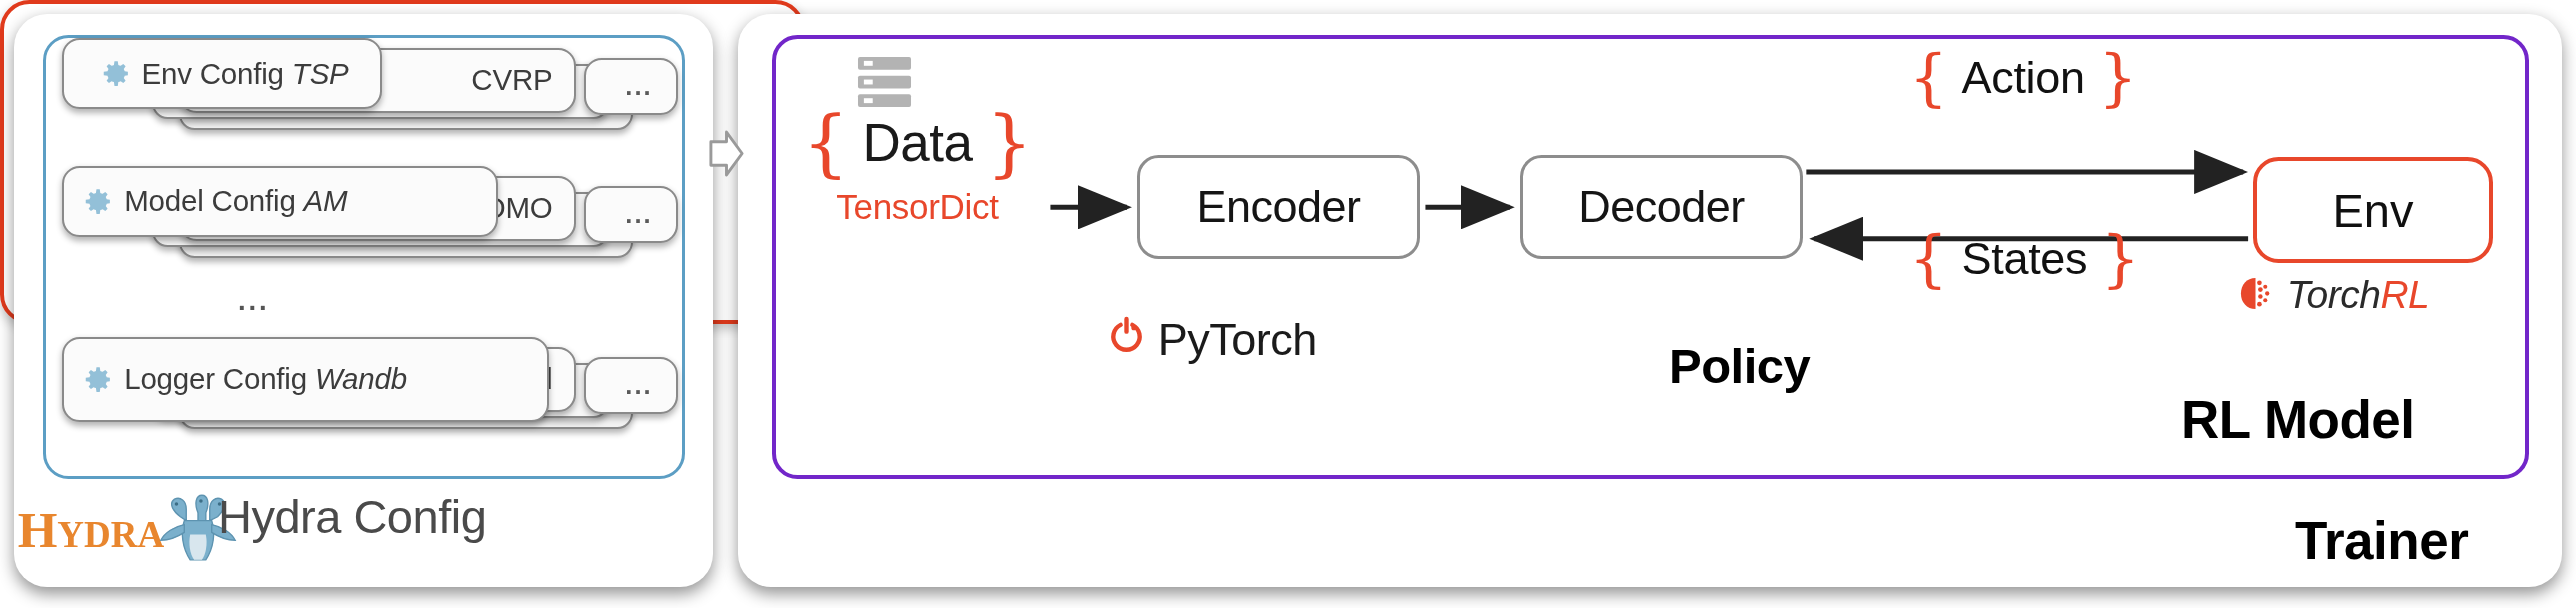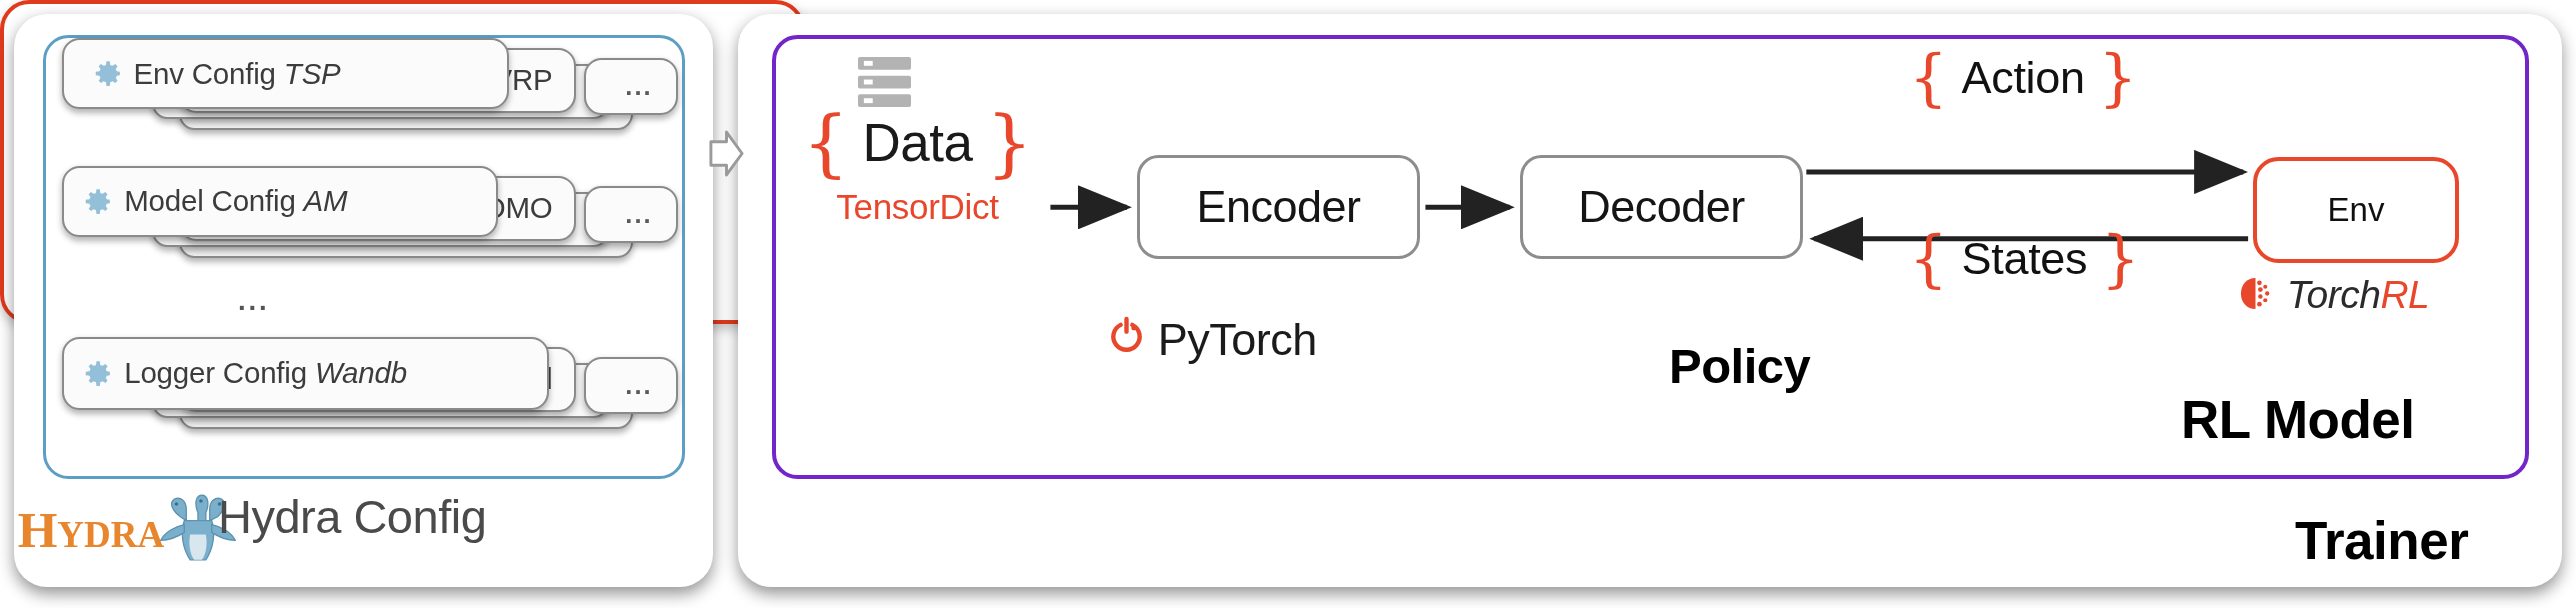--- a/index.html
+++ b/index.html
@@ -104,24 +104,24 @@
     display: flex; align-items: center; justify-content: center;
     font-size: 45px; color: #151515;
     letter-spacing: -0.5px;
     text-align: center;
   }
   #encoder-box { left: 1137px; top: 155px; width: 283px; height: 104px; }
   #decoder-box { left: 1520px; top: 155px; width: 283px; height: 104px; }
 
   
   #env-box {
-    position: absolute; left: 2253px; top: 157px; width: 206px; height: 106px;
+    position: absolute; left: 2253px; top: 157px; width: 240px; height: 106px;
     border: 4.9px solid #e8472b; border-radius: 25.5px; background: #fff;
     display: flex; align-items: center; justify-content: center;
-    font-size: 33px; color: #101010;
+    font-size: 47px; color: #101010;
   }
 
   
   #arrow-layer { position: absolute; left: 0; top: 0; width: 2576px; height: 609px; pointer-events: none; }
 
   
   .brace-label {
     position: absolute;
     display: flex; align-items: center;
   }
@@ -181,21 +181,21 @@
 
     <div class="card-stack" style="left:-3.9px; top:-3.9px; width:642px; height:108px;">
       <div class="card back2" style="left:137px; top:41px; width:454px; height:55px; border-radius:15.7px;"></div>
       <div class="card back1" style="left:110px; top:29.5px; width:457px; height:55px; border-radius:15.7px;"></div>
       <div class="card" style="left:137px; top:13.7px; width:397px; height:65px; justify-content:flex-end; padding-right:21.6px;">
         <span class="card-label variant">CVRP</span>
       </div>
       <div class="card" style="left:542px; top:23.6px; width:94px; height:57px; justify-content:center;">
         <span class="card-ellipsis">...</span>
       </div>
-      <div class="card" style="left:19.6px; top:3.9px; width:447px; height:71px; padding-left:27px;">
+      <div class="card" style="left:19.6px; top:3.9px; width:320px; height:71px; padding-left:35px;">
         <span class="gear-icon">
           <svg viewBox="0 0 24 24" width="33" height="33" aria-hidden="true">
             <path fill="#93c0d8" d="M12 8.2a3.8 3.8 0 1 0 0 7.6 3.8 3.8 0 0 0 0-7.6zm0 5.6a1.8 1.8 0 1 1 0-3.6 1.8 1.8 0 0 1 0 3.6z"></path>
             <path fill="#93c0d8" d="M21 13.2v-2.4l-2.3-.4a7 7 0 0 0-.7-1.7l1.35-1.9-1.7-1.7-1.9 1.35a7 7 0 0 0-1.7-.7L13.65 3h-2.4l-.4 2.75a7 7 0 0 0-1.7.7L7.25 5.1 5.55 6.8 6.9 8.7a7 7 0 0 0-.7 1.7L3.45 10.8v2.4l2.75.4a7 7 0 0 0 .7 1.7L5.55 17.2l1.7 1.7 1.9-1.35a7 7 0 0 0 1.7.7l.4 2.75h2.4l.4-2.75a7 7 0 0 0 1.7-.7l1.9 1.35 1.7-1.7-1.35-1.9a7 7 0 0 0 .7-1.7z"></path>
           </svg>
         </span>
         <span class="card-label"><span>Env Config</span>&nbsp;<span class="variant">TSP</span></span>
       </div>
     </div>
 
@@ -223,21 +223,21 @@
 
     <div class="card-stack" style="left:-3.9px; top:295px; width:642px; height:108px;">
       <div class="card back2" style="left:137px; top:41px; width:454px; height:55px; border-radius:15.7px;"></div>
       <div class="card back1" style="left:110px; top:29.5px; width:457px; height:55px; border-radius:15.7px;"></div>
       <div class="card" style="left:137px; top:13.7px; width:397px; height:65px; justify-content:flex-end; padding-right:21.6px; overflow:hidden;">
         <span class="card-label variant">Tensorboard</span>
       </div>
       <div class="card" style="left:542px; top:23.6px; width:94px; height:57px; justify-content:center;">
         <span class="card-ellipsis">...</span>
       </div>
-      <div class="card" style="left:19.6px; top:3.9px; width:487px; height:73px; padding-left:17.7px;">
+      <div class="card" style="left:19.6px; top:3.9px; width:487px; height:85px; padding-left:17.7px;">
         <span class="gear-icon">
           <svg viewBox="0 0 24 24" width="33" height="33" aria-hidden="true">
             <path fill="#93c0d8" d="M12 8.2a3.8 3.8 0 1 0 0 7.6 3.8 3.8 0 0 0 0-7.6zm0 5.6a1.8 1.8 0 1 1 0-3.6 1.8 1.8 0 0 1 0 3.6z"></path>
             <path fill="#93c0d8" d="M21 13.2v-2.4l-2.3-.4a7 7 0 0 0-.7-1.7l1.35-1.9-1.7-1.7-1.9 1.35a7 7 0 0 0-1.7-.7L13.65 3h-2.4l-.4 2.75a7 7 0 0 0-1.7.7L7.25 5.1 5.55 6.8 6.9 8.7a7 7 0 0 0-.7 1.7L3.45 10.8v2.4l2.75.4a7 7 0 0 0 .7 1.7L5.55 17.2l1.7 1.7 1.9-1.35a7 7 0 0 0 1.7.7l.4 2.75h2.4l.4-2.75a7 7 0 0 0 1.7-.7l1.9 1.35 1.7-1.7-1.35-1.9a7 7 0 0 0 .7-1.7z"></path>
           </svg>
         </span>
         <span class="card-label"><span>Logger Config</span>&nbsp;<span class="variant">Wandb</span></span>
       </div>
     </div>
 

